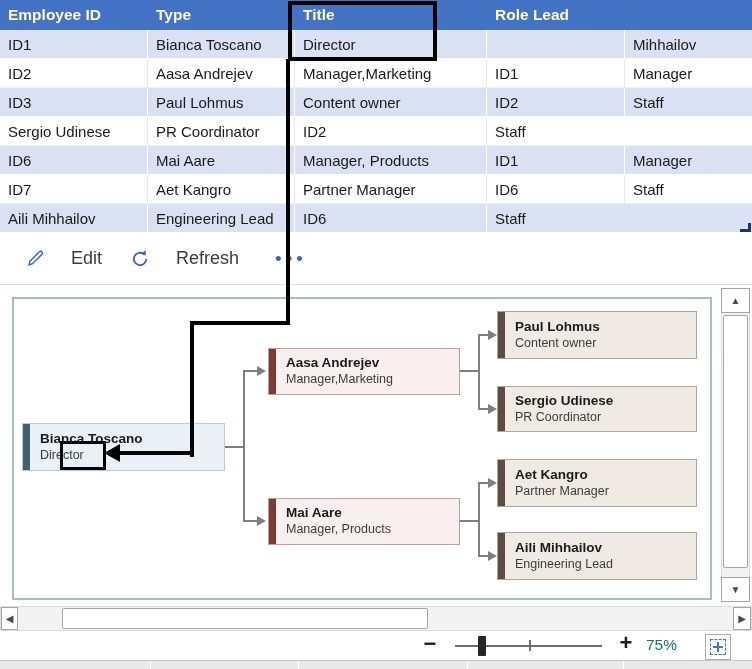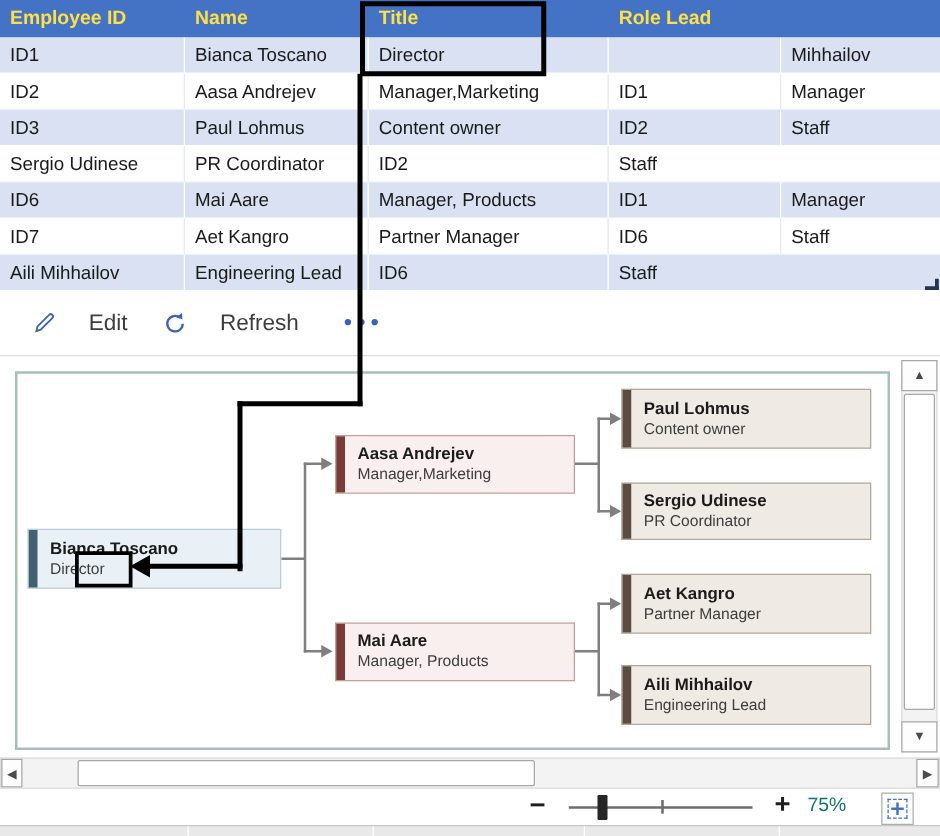--- a/index.html
+++ b/index.html
@@ -7,21 +7,21 @@
          font-family:"Liberation Sans",sans-serif;-webkit-font-smoothing:antialiased;}
 
   
   #xl-table{position:absolute;left:0;top:0;width:752px;}
   .trow{display:grid;grid-template-columns:148px 147px 192px 138px 127px;height:29px;box-sizing:border-box;}
   .trow.head{height:30px;background:#4472C4;color:#fff;font-weight:700;}
   .trow.band{background:#D9E1F2;border-bottom:1px solid #fff;}
   .trow.plain{background:#fff;border-bottom:1px solid #edf1f9;}
   .tcell{display:flex;align-items:center;padding-left:8px;font-size:15px;color:#1a1a1a;
          box-sizing:border-box;white-space:nowrap;overflow:hidden;}
-  .head .tcell{color:#fde047;font-size:15.5px;}
+  .head .tcell{color:#fef9c3;font-size:15.5px;}
   .band .tcell{border-right:1px solid #fff;}
   .plain .tcell{border-right:1px solid #e4e9f4;}
   .trow .tcell:last-child{border-right:none;}
   #corner-handle{position:absolute;left:740px;top:223px;width:11px;height:9px;
     border-right:3px solid #24355c;border-bottom:3px solid #24355c;box-sizing:border-box;}
 
   
   #toolbar{position:absolute;left:0;top:233px;width:752px;height:51px;display:flex;align-items:center;
            padding-left:26px;box-sizing:border-box;background:#fff;}
   .tb-btn{display:flex;align-items:center;gap:26px;font-size:18px;color:#3c3c3c;cursor:default;}
@@ -81,21 +81,21 @@
   .band-line{position:absolute;top:0;width:1px;height:9px;background:#fff;}
 </style>
 </head>
 <body>
 
 <div id="stage">
 
   <div id="xl-table">
     <div class="trow head">
       <div class="tcell">Employee ID</div>
-      <div class="tcell">Name</div>
+      <div class="tcell">Type</div>
       <div class="tcell">Title</div>
       <div class="tcell">Role Lead</div>
     </div>
 
     <div class="trow band">
       <div class="tcell">ID1</div>
       <div class="tcell">Bianca Toscano</div>
       <div class="tcell">Director</div>
       <div class="tcell"></div>
       <div class="tcell">Mihhailov</div>

